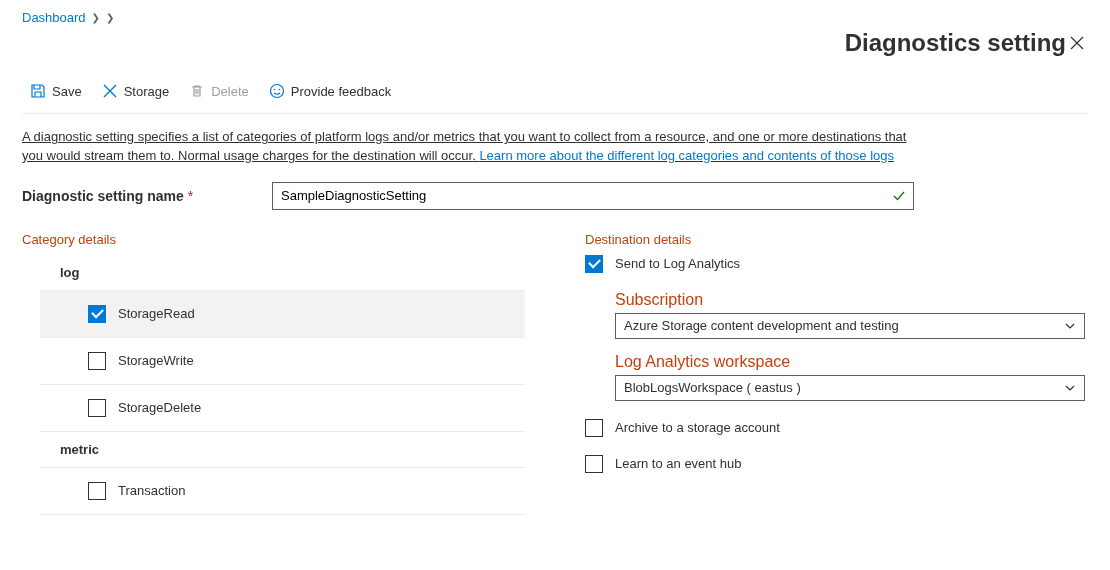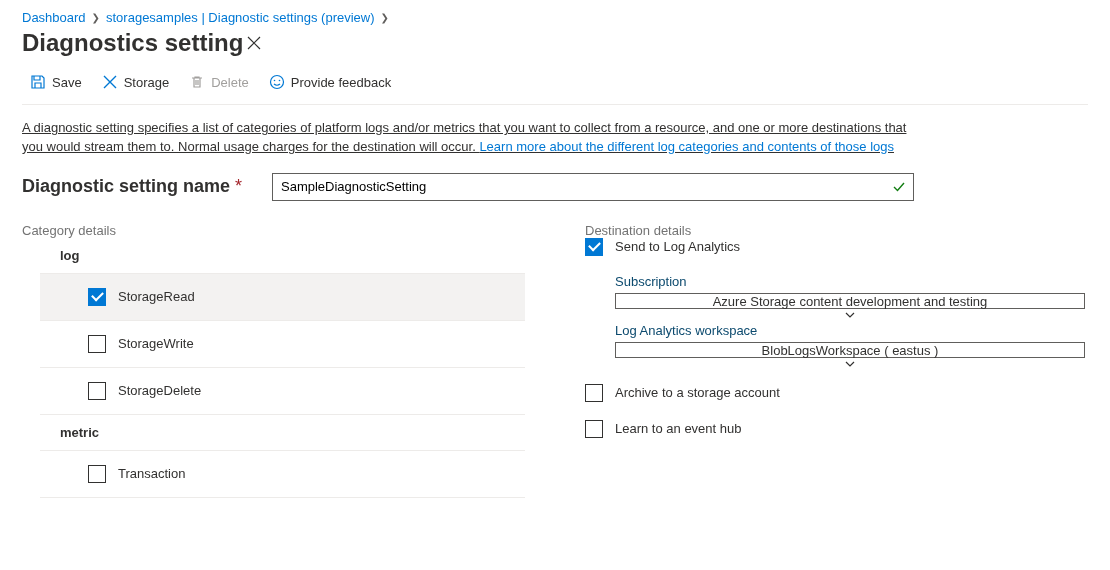--- a/index.html
+++ b/index.html
@@ -9,48 +9,48 @@
       color: #323130;
       background: #fff;
       width: 1110px;
       height: 570px;
       overflow: hidden;
     }
     .page { padding: 10px 22px 0 22px; position: relative; }
     .breadcrumb { font-size: 13px; color: #0078d4; display: flex; align-items: center; gap: 6px; margin-bottom: 4px; }
     .breadcrumb a { color: #0078d4; text-decoration: none; }
     .breadcrumb .sep { color: #605e5c; font-size: 10px; }
-    .page-title-row { display: flex; justify-content: flex-start; align-items: center; margin-bottom: 9px; }
+    .page-title-row { display: flex; justify-content: flex-end; align-items: center; margin-bottom: 18px; }
     .page-title { font-size: 24px; font-weight: 600; color: #323130; }
     .close-icon { font-size: 16px; color: #323130; cursor: pointer; padding: 4px; }
     .toolbar { display: flex; gap: 20px; align-items: center; padding: 8px 0 14px 8px; border-bottom: 1px solid #edebe9; margin-bottom: 14px; }
     .toolbar-btn { display: flex; align-items: center; gap: 6px; font-size: 13px; color: #323130; cursor: pointer; }
     .toolbar-btn.disabled { color: #a19f9d; cursor: default; }
     .toolbar-btn .icon { width: 16px; height: 16px; display: inline-flex; align-items: center; justify-content: center; }
     .icon-blue { color: #0078d4; }
     .icon-gray { color: #a19f9d; }
     .desc { font-size: 13px; color: #323130; line-height: 1.45; margin-bottom: 16px; max-width: 900px; text-decoration: underline; }
     .desc a { color: #0078d4; text-decoration: none; }
     .form-row { display: flex; align-items: center; margin-bottom: 22px; }
-    .form-label { width: 250px; font-size: 18px; font-weight: 600; color: #323130; }
+    .form-label { width: 250px; font-size: 14px; font-weight: 600; color: #323130; }
     .form-label .required { color: #a4262c; font-weight: 400; }
     .input-wrap { position: relative; width: 642px; }
     .text-input {
       width: 100%;
       height: 28px;
       border: 1px solid #605e5c;
       padding: 0 28px 0 8px;
       font-size: 13px;
       font-family: inherit;
       outline: none;
     }
     .input-check { position: absolute; right: 8px; top: 50%; transform: translateY(-50%); color: #107c10; }
     .columns { display: flex; gap: 60px; }
     .col { flex: 1; min-width: 0; }
-    .section-title { font-size: 13px; color: #737373; margin-bottom: 0; }
+    .section-title { font-size: 13px; color: #c2410c; margin-bottom: 8px; }
     .group-label { font-size: 13px; font-weight: 600; padding: 10px 0 10px 20px; border-bottom: 1px solid #edebe9; }
     .check-row {
       display: flex; align-items: center; gap: 12px;
       padding: 14px 0 14px 48px;
       border-bottom: 1px solid #edebe9;
       font-size: 13px;
     }
     .check-row.selected { background: #f3f2f1; }
     .checkbox {
       width: 18px; height: 18px;
@@ -62,40 +62,38 @@
     .checkbox.checked { background: #0078d4; border-color: #0078d4; color: #fff; }
     .checkbox.checked::after {
       content: '';
       width: 5px; height: 9px;
       border: solid #fff;
       border-width: 0 2px 2px 0;
       transform: rotate(45deg) translate(-1px,-1px);
     }
     .dest-check-row { display: flex; align-items: center; gap: 12px; font-size: 13px; margin-bottom: 18px; }
     .sub-block { padding-left: 30px; margin-bottom: 14px; }
-    .sub-label { font-size: 13px; color: #0c4a6e; margin-bottom: 4px; }
+    .sub-label { font-size: 16px; color: #c2410c; margin-bottom: 4px; }
     .select {
-      width: 470px; height: 16px;
+      width: 470px; height: 26px;
       border: 1px solid #605e5c;
       display: flex; align-items: center; justify-content: space-between;
       padding: 0 8px; font-size: 13px; cursor: pointer;
       background: #fff;
-      flex-direction: column;
     }
     .chevron { font-size: 11px; color: #323130; }
     svg { display: block; }
   </style>
 </head>
 <body>
 
 <div class="page">
   <div class="breadcrumb">
     <a href="#">Dashboard</a>
     <span class="sep">❯</span>
-    <a href="#">storagesamples | Diagnostic settings (preview)</a>
     <span class="sep">❯</span>
   </div>
 
   <div class="page-title-row">
     <h1 class="page-title">Diagnostics setting</h1>
     <span class="close-icon">
       <svg width="14" height="14" viewBox="0 0 14 14">
           <path d="M1 1 L13 13 M13 1 L1 13" stroke="#323130" stroke-width="1.2"></path>
         </svg>
     </span>
@@ -200,21 +198,21 @@
         <div class="select">
           <span>Azure Storage content development and testing</span>
           <span class="chevron">
             <svg width="12" height="12" viewBox="0 0 12 12">
                 <path d="M2 4 L6 8 L10 4" fill="none" stroke="#323130" stroke-width="1.2"></path>
               </svg>
           </span>
         </div>
       </div>
 
-      <div class="sub-block" style="margin-bottom:26px;">
+      <div class="sub-block" style="margin-bottom:18px;">
         <div class="sub-label">Log Analytics workspace</div>
         <div class="select">
           <span>BlobLogsWorkspace ( eastus )</span>
           <span class="chevron">
             <svg width="12" height="12" viewBox="0 0 12 12">
                 <path d="M2 4 L6 8 L10 4" fill="none" stroke="#323130" stroke-width="1.2"></path>
               </svg>
           </span>
         </div>
       </div>

